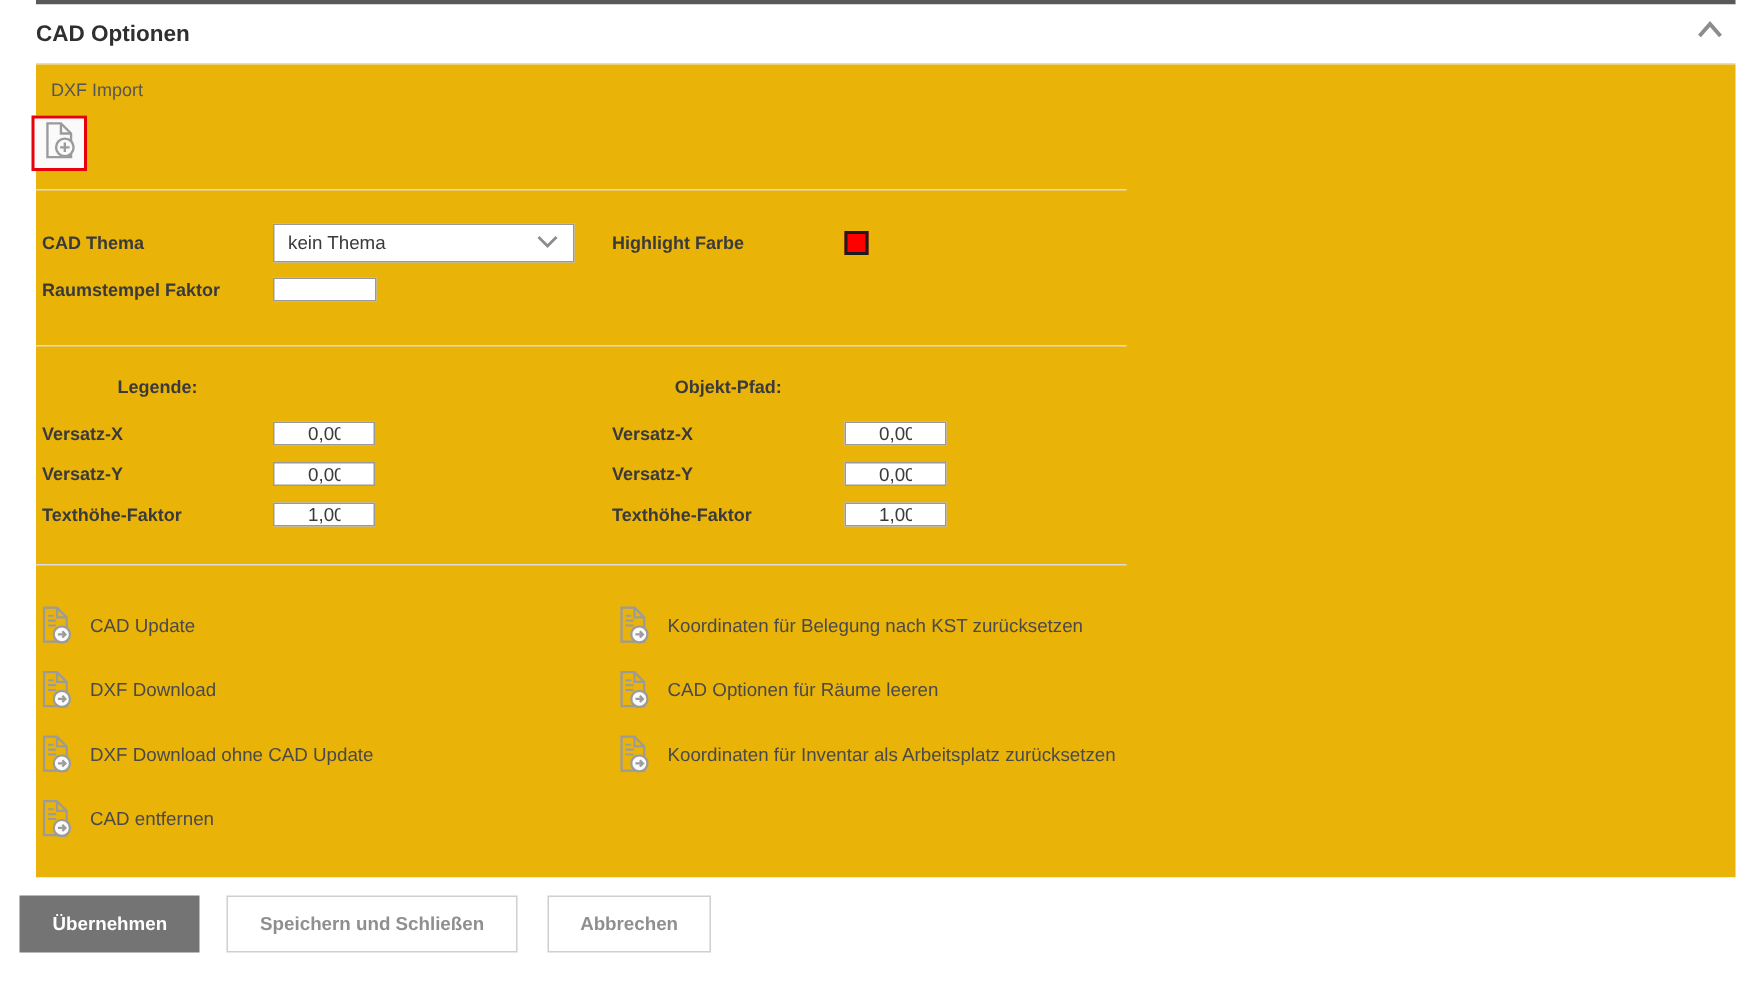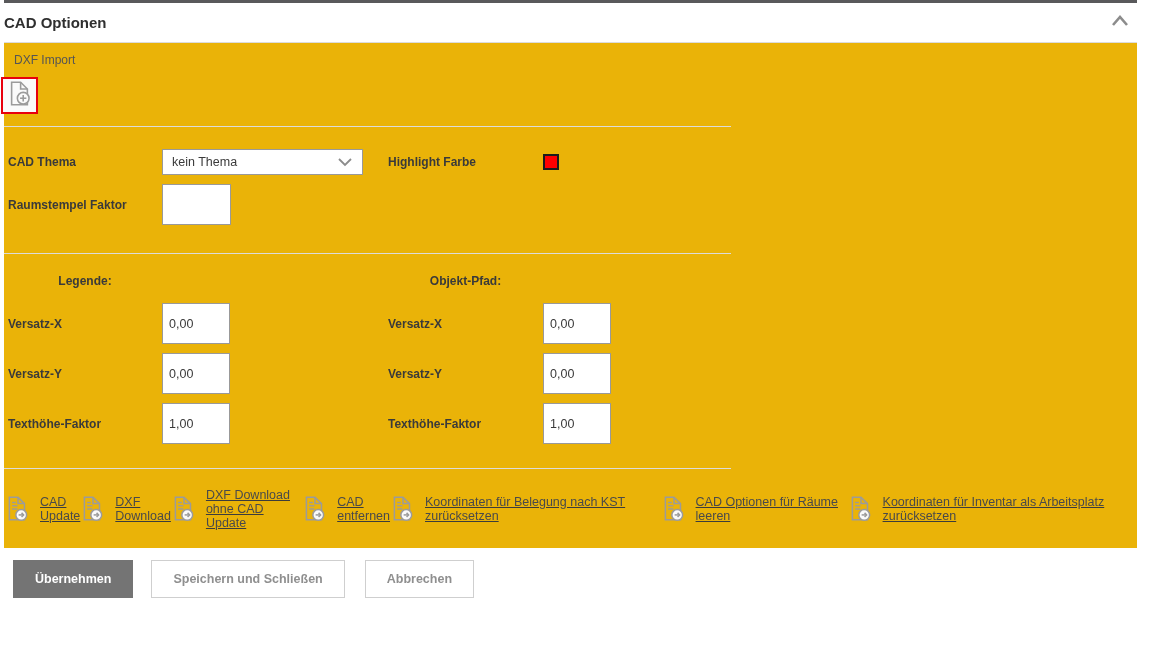--- a/index.html
+++ b/index.html
@@ -1,18 +1,18 @@
 <!DOCTYPE html>
 <html><head>
 <meta charset="utf-8">
 <style>
   * { margin:0; padding:0; box-sizing:border-box; }
   html,body { width:1166px; height:654px; background:#ffffff;
     font-family:"Liberation Sans","DejaVu Sans",sans-serif; color:#3c3c3c; }
-  .panel { margin-left:4px; width:1133px; }
+  .panel { margin-left:24px; width:1133px; }
   .panel-topbar { height:3px; background:#59595b; }
   .panel-header { height:39px; display:flex; align-items:center; justify-content:space-between; background:#ffffff; }
   .panel-title { font-size:15px; font-weight:bold; color:#2f2f2f; }
   .collapse-btn { width:30px; height:26px; display:flex; align-items:center; justify-content:center; cursor:pointer; margin-right:2px; }
   .panel-divider { border-top:1px solid #dcdcdc; }
   .panel-body { background:#eab308; padding:10px 0 18px 0; }
 
   .dxf-label { font-size:12px; color:#555; padding-left:10px; }
   .dxf-import-btn { margin:10px 0 0 -3px; width:37px; height:37px; border:2px solid #e8000d;
      background:#fafafa; display:flex; align-items:center; justify-content:center; cursor:pointer; }
@@ -20,26 +20,26 @@
   .section-divider { width:727px; border-top:1px solid #dcdcdc; margin-top:12px; }
 
   .form-grid { margin:22px 0 0 4px; width:723px; display:grid;
      grid-template-columns:154px 226px 155px auto; row-gap:9px; align-items:center; }
   .form-label { font-size:12px; font-weight:bold; color:#3a3a3a; }
   .section-heading { font-size:12px; font-weight:bold; color:#3a3a3a;text-align:center; }
 
   .select-box { width:201px; height:26px; border:1px solid #999; background:#fff;
      display:flex; align-items:center; justify-content:space-between; padding:0 9px; cursor:pointer; }
   .select-value { font-size:12.5px; color:#3a3a3a; }
-  .text-input { width:69px; height:41px; border:1px solid #999; background:#fff;
-     font-size:12.5px; color:#3a3a3a; padding:0 6px; font-family:inherit; }
+  .text-input { width:69px; height:16px; border:1px solid #999; background:#fff;
+     font-size:12.5px; color:#3a3a3a; padding:0 22px; font-family:inherit; }
   .text-input.small { width:68px; }
   .color-swatch { width:16px; height:16px; background:#ff0000; border:2px solid #1c1c1c; cursor:pointer; }
   .actions-area { margin:18px 0 0 1px; display:grid; grid-template-columns:385px auto; }
-  .action-col { display:flex; flex-direction:row;text-decoration:underline; }
+  .action-col { display:flex; flex-direction:column; }
   .action-item { display:flex; align-items:center; height:43px; cursor:pointer; }
   .action-item .a-icon { width:26px; height:28px; margin-right:9px; }
   .action-label { font-size:12.5px; color:#4a4a4a; }
 
   .footer { padding:12px 0 0 13px; display:flex; align-items:center; background:#fff; }
   .btn { height:38px; font-size:12.5px; font-weight:bold; display:flex; align-items:center;
      justify-content:center; cursor:pointer; font-family:inherit; }
   .btn-primary { background:#747474; color:#ffffff; border:none; padding:0 22px; margin-right:18px; }
   .btn-secondary { background:#ffffff; color:#8f8f8f; border:1px solid #cfcfcf; padding:0 21px; margin-right:20px; }
 </style>

